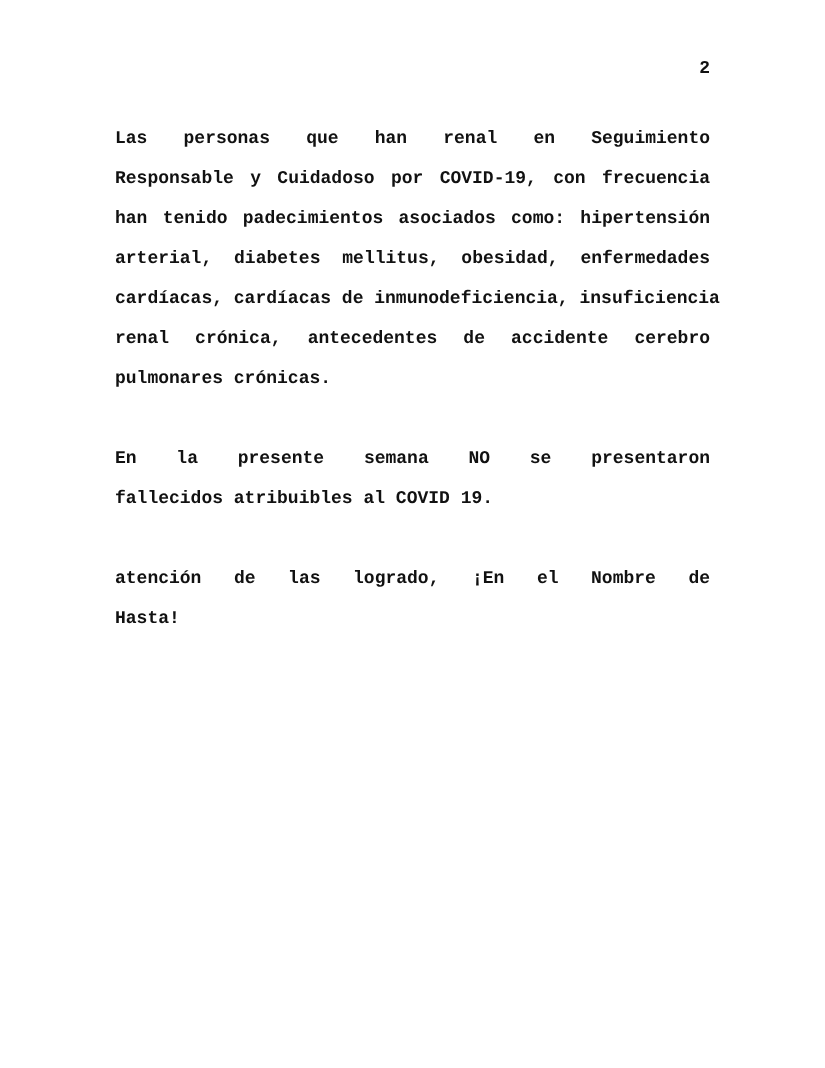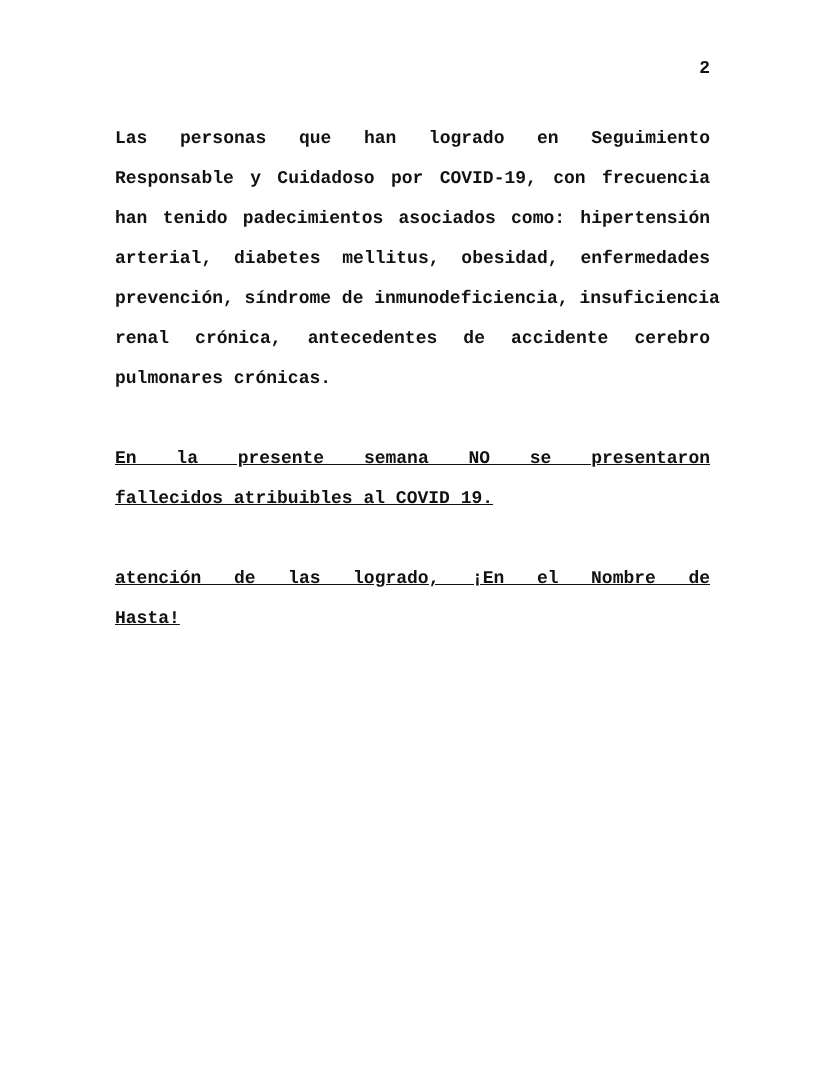--- a/index.html
+++ b/index.html
@@ -19,21 +19,20 @@
   .page-number {
     line-height: 40px;
     text-align: right;
     text-rendering: geometricPrecision;
   }
   .paragraph {
     margin-top: 30px;
   }
   .paragraph + .paragraph {
     margin-top: 40px;
-    text-decoration: underline;
   }
   .line {
     line-height: 40px;
     white-space: nowrap;
     text-align: justify;
     text-align-last: justify;
     text-justify: inter-word;
     text-rendering: geometricPrecision;
   }
   .line.last {
@@ -42,25 +41,25 @@
   }
 </style>
 </head>
 <body>
 
 <div class="page">
 
   <div class="page-number">2</div>
 
   <div class="paragraph">
-    <div class="line">Las personas que han logrado en Seguimiento</div>
+    <div class="line">Las personas que han renal en Seguimiento</div>
     <div class="line">Responsable y Cuidadoso por COVID-19, con frecuencia</div>
     <div class="line">han tenido padecimientos asociados como: hipertensión</div>
     <div class="line">arterial, diabetes mellitus, obesidad, enfermedades</div>
-    <div class="line">prevención, síndrome de inmunodeficiencia, insuficiencia</div>
+    <div class="line">cardíacas, cardíacas de inmunodeficiencia, insuficiencia</div>
     <div class="line">renal crónica, antecedentes de accidente cerebro</div>
     <div class="line last">pulmonares crónicas.</div>
   </div>
 
   <div class="paragraph">
     <div class="line">En la presente semana NO se presentaron</div>
     <div class="line last">fallecidos atribuibles al COVID 19.</div>
   </div>
 
 

